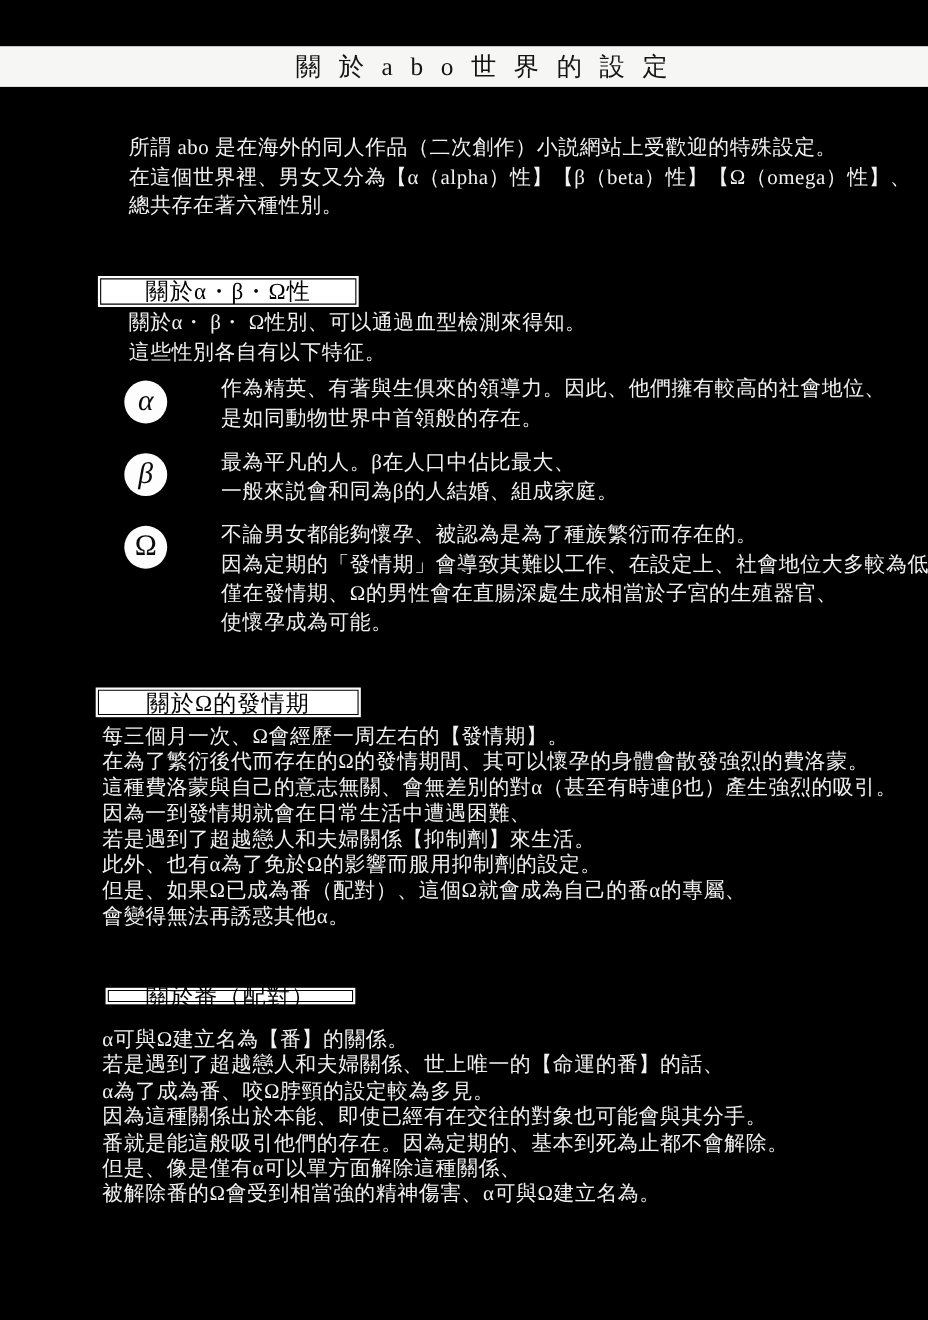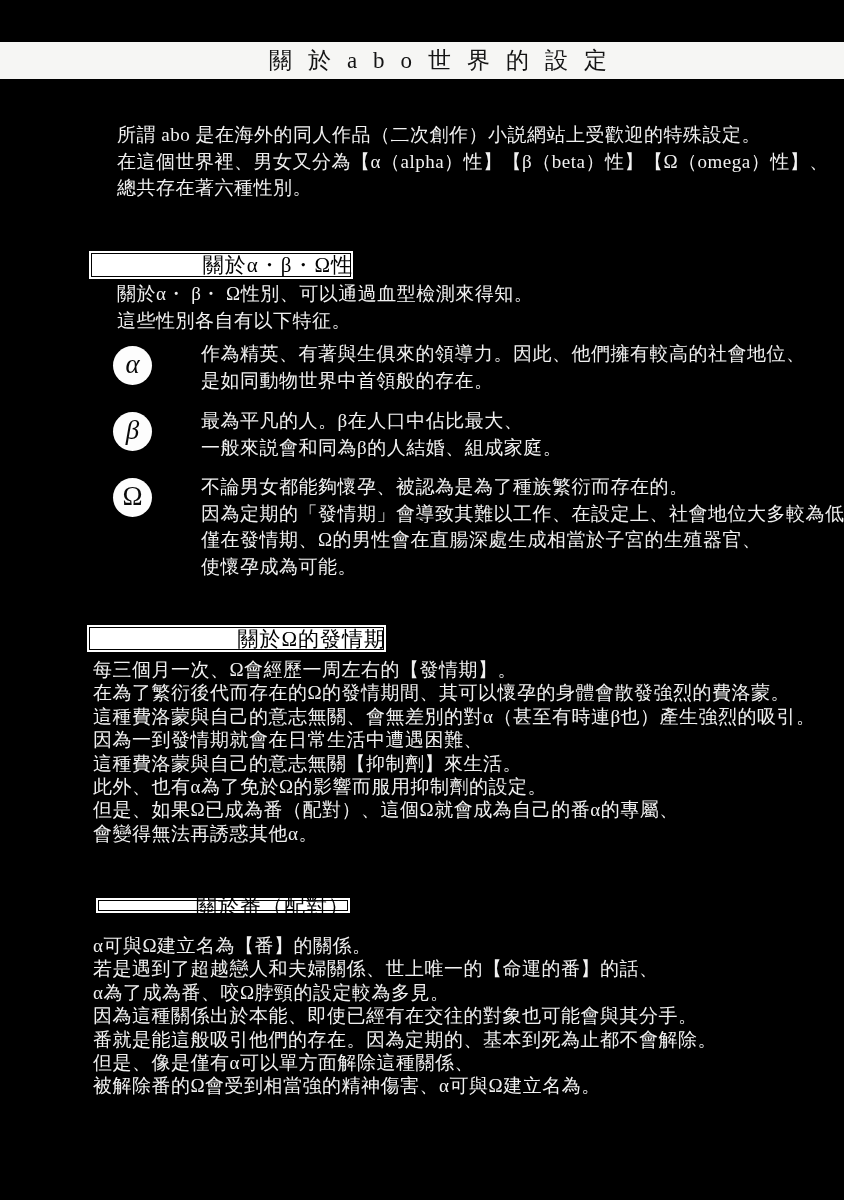--- a/index.html
+++ b/index.html
@@ -36,26 +36,25 @@
   .lh-wide  .line { line-height: 26.5px; white-space: nowrap; margin-left: 24px; }
   .lh-tight .line { line-height: 23.4px; white-space: nowrap; }
 
   
   .sec-box {
     position: absolute;
     background: #ffffff;
     box-shadow: inset 0 0 0 2px #ffffff, inset 0 0 0 3px #000000;
     display: flex;
     align-items: center;
-    justify-content: flex-end;
+    justify-content: center;
     color: #000000;
     font-size: 21px;
     letter-spacing: 1px;
     white-space: nowrap;
-    padding-left: 27px;
   }
 
   
   .badge {
     position: absolute;
     width: 39px; height: 39px;
     border-radius: 50%;
     background: #fdfdfd;
     display: flex;
     align-items: center;
@@ -112,30 +111,30 @@
   <div class="badge" style="left:113px; top:478px;">
     <span class="sym">Ω</span>
   </div>
   <div class="tblock lh-wide" style="left:177px; top:474px;">
     <div class="line">不論男女都能夠懷孕、被認為是為了種族繁衍而存在的。</div>
     <div class="line">因為定期的「發情期」會導致其難以工作、在設定上、社會地位大多較為低下。</div>
     <div class="line">僅在發情期、Ω的男性會在直腸深處生成相當於子宮的生殖器官、</div>
     <div class="line">使懷孕成為可能。</div>
   </div>
 
-  <div class="sec-box" style="left:87px; top:625px; width:272px; height:27px;">
+  <div class="sec-box" style="left:87px; top:625px; width:241px; height:27px;">
     <span>關於Ω的發情期</span>
   </div>
 
   <div class="tblock lh-tight" style="left:93px; top:658px;">
     <div class="line">每三個月一次、Ω會經歷一周左右的【發情期】。</div>
     <div class="line">在為了繁衍後代而存在的Ω的發情期間、其可以懷孕的身體會散發強烈的費洛蒙。</div>
     <div class="line">這種費洛蒙與自己的意志無關、會無差別的對α（甚至有時連β也）產生強烈的吸引。</div>
     <div class="line">因為一到發情期就會在日常生活中遭遇困難、</div>
-    <div class="line">這種費洛蒙與自己的意志無關【抑制劑】來生活。</div>
+    <div class="line">若是遇到了超越戀人和夫婦關係【抑制劑】來生活。</div>
     <div class="line">此外、也有α為了免於Ω的影響而服用抑制劑的設定。</div>
     <div class="line">但是、如果Ω已成為番（配對）、這個Ω就會成為自己的番α的專屬、</div>
     <div class="line">會變得無法再誘惑其他α。</div>
   </div>
 
   <div class="sec-box" style="left:96px; top:898px; width:227px; height:15px;">
     <span>關於番（配對）</span>
   </div>
 
   <div class="tblock lh-tight" style="left:93px; top:934px;">

